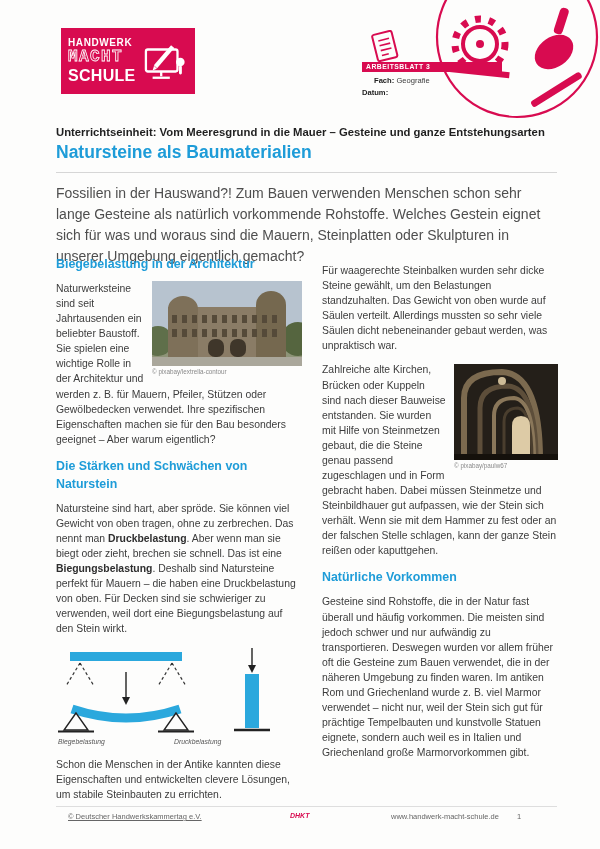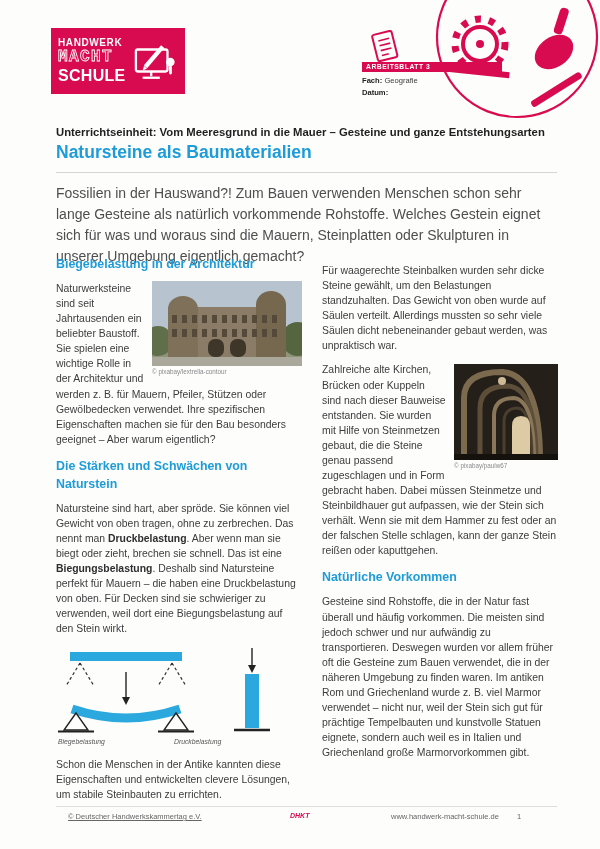--- a/index.html
+++ b/index.html
@@ -1,37 +1,37 @@
 <!DOCTYPE html>
 <html><head>
 <meta charset="utf-8">
 <style>
   html,body{margin:0;padding:0;background:#e9e9e9;}
   .stage{position:relative;width:600px;height:849px;background:#fdfdfc;overflow:hidden;
          font-family:"Liberation Sans",sans-serif;color:#3c3c3c;margin:0 auto;}
 
   
-  .logo{position:absolute;left:51px;top:28px;width:134px;height:66px;background:#d80b50;
+  .logo{position:absolute;left:61px;top:28px;width:134px;height:66px;background:#d80b50;
         display:flex;align-items:center;padding:6px 7px;box-sizing:border-box;gap:5px;}
   .logo-text{flex:1;line-height:1.15;}
   .logo-l1{font-size:10px;font-weight:bold;color:#fff;letter-spacing:.6px;}
   .logo-l2{font-size:16px;font-weight:bold;color:transparent;-webkit-text-stroke:.8px #fff;letter-spacing:1.4px;font-family:Liberation Mono, monospace;}
   .logo-l3{font-size:16px;font-weight:bold;color:#fff;letter-spacing:.3px;}
   .logo-icon{flex:0 0 auto;}
 
   .corner-svg{position:absolute;left:432px;top:-48px;width:170px;height:170px;}
 
   .badge{position:absolute;left:362px;top:30px;width:148px;height:70px;}
   .badge-doc{position:absolute;left:6px;top:0;}
   .badge-bar{position:absolute;left:0;top:32px;width:140px;height:10px;background:#d80b50;
              color:#fff;font-size:6.8px;font-weight:bold;line-height:10px;padding-left:4px;
              letter-spacing:.5px;box-sizing:border-box;}
   .badge-meta{position:absolute;left:0;font-size:7.6px;color:#3c3c3c;white-space:nowrap;}
   .badge-meta b{color:#222;}
-  .bm1{top:46px;} .bm2{top:58px;}
+  .bm1{top:46px;margin-left:12px;} .bm2{top:58px;}
 
   .unit{position:absolute;left:56px;top:126px;width:502px;font-size:11.3px;font-weight:bold;color:#1f1f1f;}
   .title{position:absolute;left:56px;top:142px;width:502px;font-size:17.5px;font-weight:bold;color:#1e9cd8;}
   .rule{position:absolute;left:56px;top:172px;width:501px;height:1px;background:#d6d6d6;}
   .intro{position:absolute;left:56px;top:183px;width:502px;font-size:14px;line-height:1.5;color:#4e4e4e;margin:0;}
 
   
   .col{position:absolute;top:256px;font-size:10.4px;line-height:1.45;color:#3c3c3c;}
   .col-left{left:56px;width:246px;}
   .col-right{left:322px;width:236px;}

